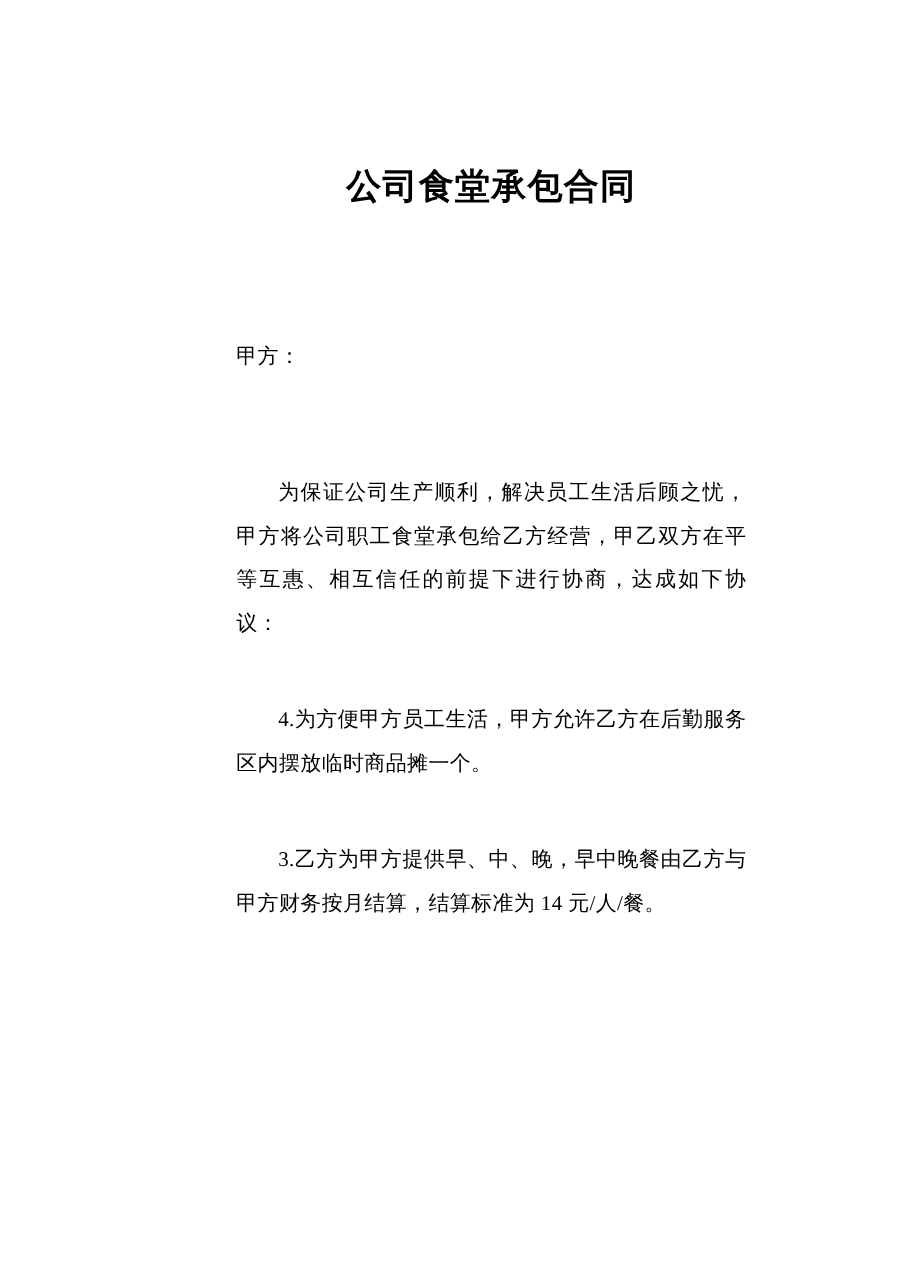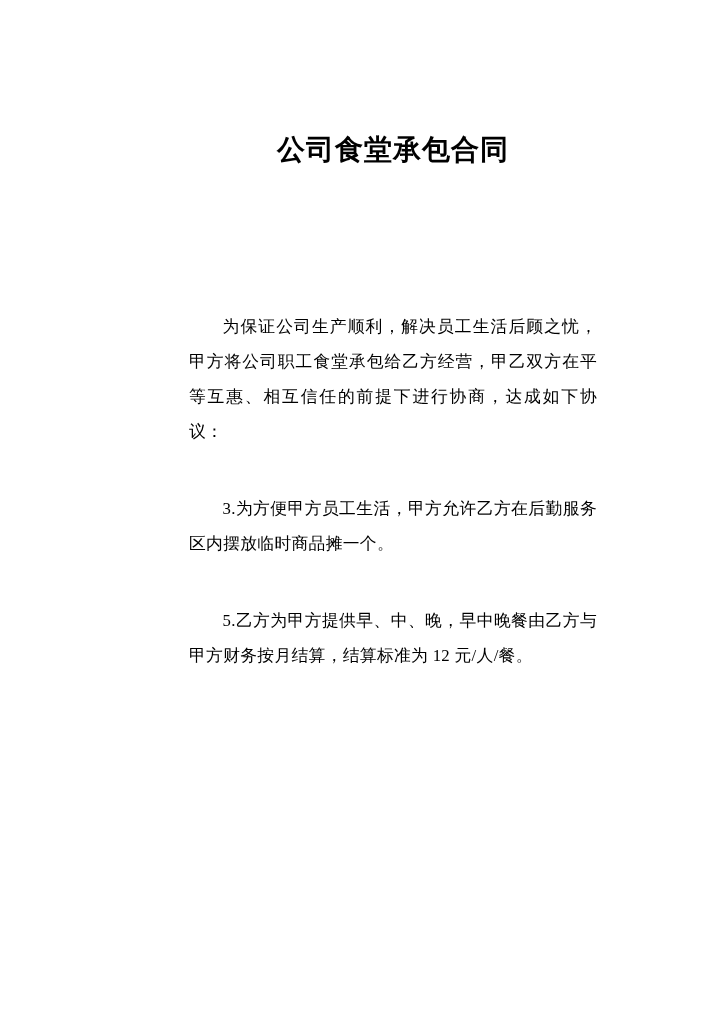--- a/index.html
+++ b/index.html
@@ -56,28 +56,29 @@
 </style>
 </head>
 <body>
 
 <div class="page">
   <div class="content">
 
     <h1 class="doc-title">公司食堂承包合同</h1>
 
     <div class="party-block">
+      <p>甲方：</p>
     </div>
 
     <div class="body-text">
       <p class="indent">为保证公司生产顺利，解决员工生活后顾之忧，甲方将公司职工食堂承包给乙方经营，甲乙双方在平等互惠、相互信任的前提下进行协商，达成如下协议：</p>
 
 
 
-      <p class="indent">3.为方便甲方员工生活，甲方允许乙方在后勤服务区内摆放临时商品摊一个。</p>
+      <p class="indent">4.为方便甲方员工生活，甲方允许乙方在后勤服务区内摆放临时商品摊一个。</p>
 
 
-      <p class="indent">5.乙方为甲方提供早、中、晚，早中晚餐由乙方与甲方财务按月结算，结算标准为 12 元/人/餐。</p>
+      <p class="indent">3.乙方为甲方提供早、中、晚，早中晚餐由乙方与甲方财务按月结算，结算标准为 14 元/人/餐。</p>
 
     </div>
 
   </div>
 </div>
 
 </body></html>

